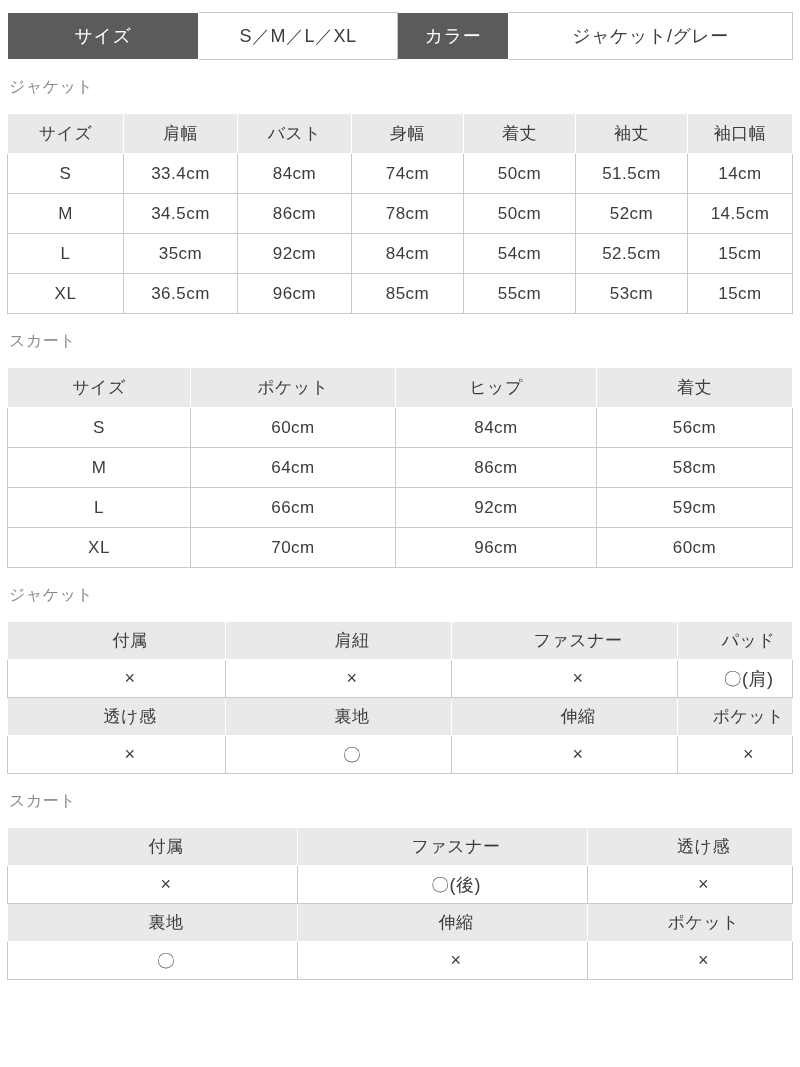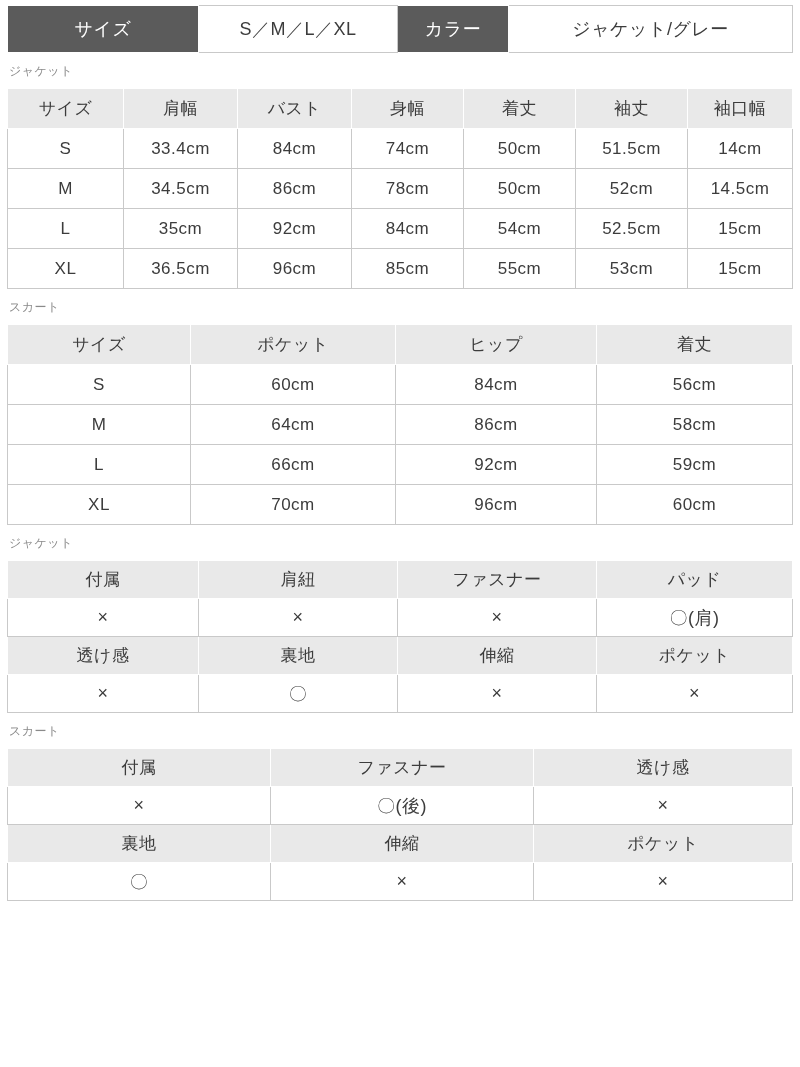--- a/index.html
+++ b/index.html
@@ -16,21 +16,21 @@
     -webkit-font-smoothing: antialiased;
   }
   .page {
     width: 800px;
     box-sizing: border-box;
     padding: 0;
   }
   table {
     border-collapse: collapse;
     width: 786px;
-    margin: 5px auto;
+    margin: 12px auto;
     table-layout: fixed;
   }
   td, th {
     border: 1px solid #ffffff;
     text-align: center;
     font-weight: normal;
     padding: 0;
     height: 40px;
     font-size: 17px;
     letter-spacing: 0.5px;
@@ -44,39 +44,40 @@
     color: #3c3c3c;
   }
   .white {
     background: #ffffff;
     color: #3c3c3c;
     border: 1px solid #c9c9c9;
   }
   .section-label {
     width: 786px;
     margin: 0 auto;
-    font-size: 12px;
+    font-size: 16px;
     color: #8a8a8a;
     padding: 5px 2px 3px 2px;
     box-sizing: border-box;
     text-align: left;
     letter-spacing: 0.5px;
   }
   .top-table td {
     height: 46px;
     font-size: 18px;
   }
   .spec-table td {
     height: 39px;
   }
   .skirt-table td {
     height: 39px;
   }
   .attr-table td {
     height: 37px;
+    padding-left: 27px;
   }
   .mark {
     font-size: 18px;
   }
 </style>
 </head>
 <body>
 
 <div class="page">
 

